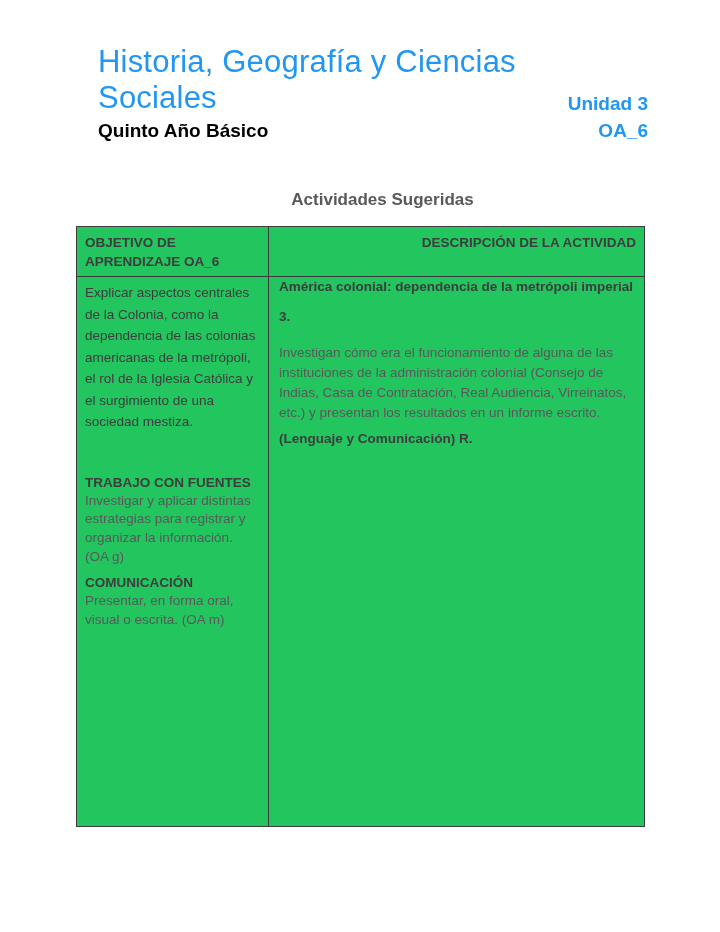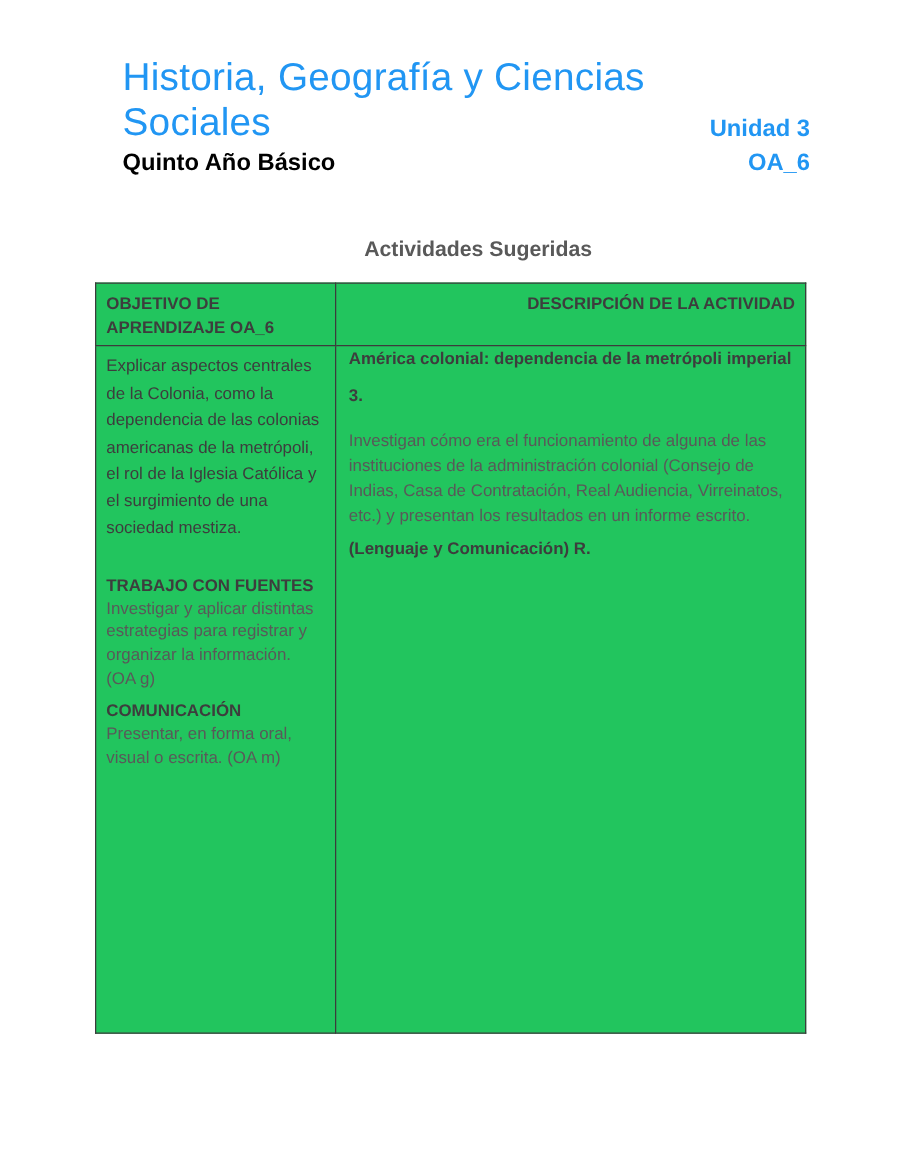--- a/index.html
+++ b/index.html
@@ -88,21 +88,21 @@
   
   .objective-text {
     color: #3d3d3d;
     font-weight: normal;
     line-height: 21.5px;
   }
   .sources-heading {
     color: #3d3d3d;
     font-weight: bold;
     line-height: 19px;
-    margin-top: 26px;
+    margin-top: 40px;
   }
   .sources-text {
     color: #595959;
     line-height: 18.7px;
   }
   .communication-heading {
     color: #3d3d3d;
     font-weight: bold;
     line-height: 19px;
     margin-top: 7px;

